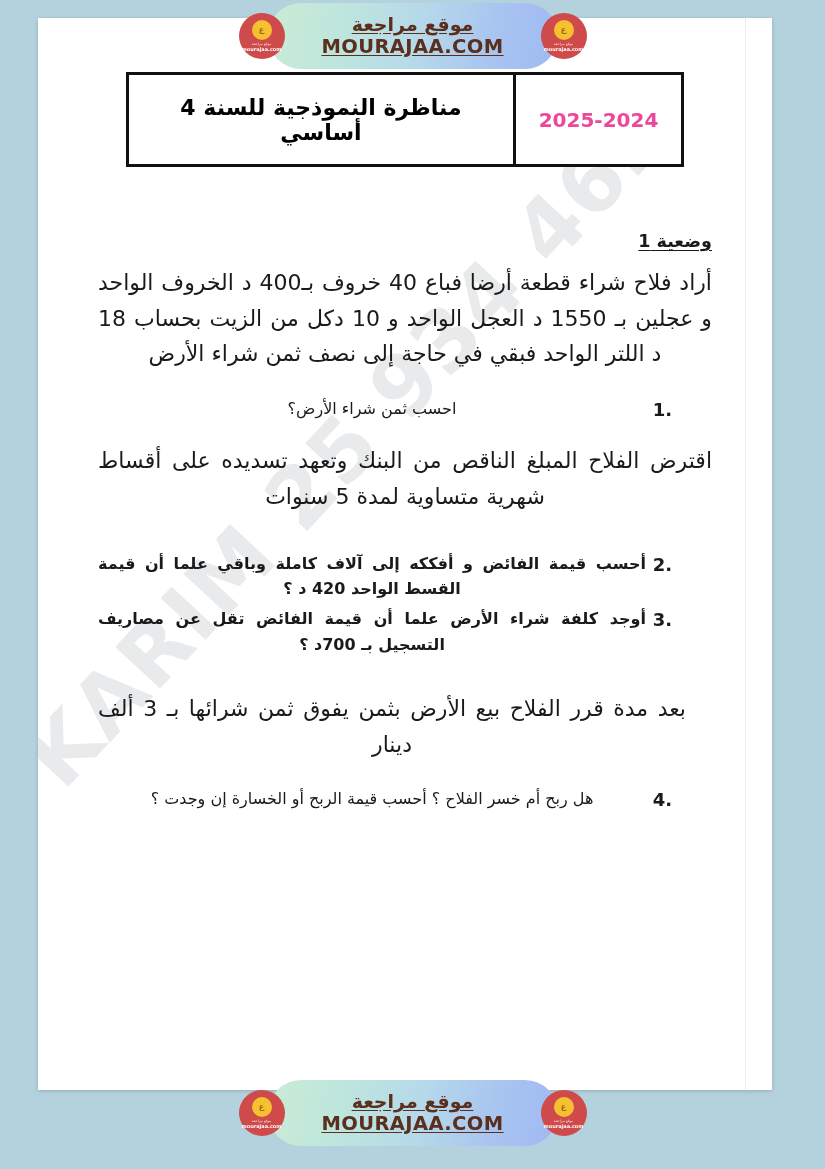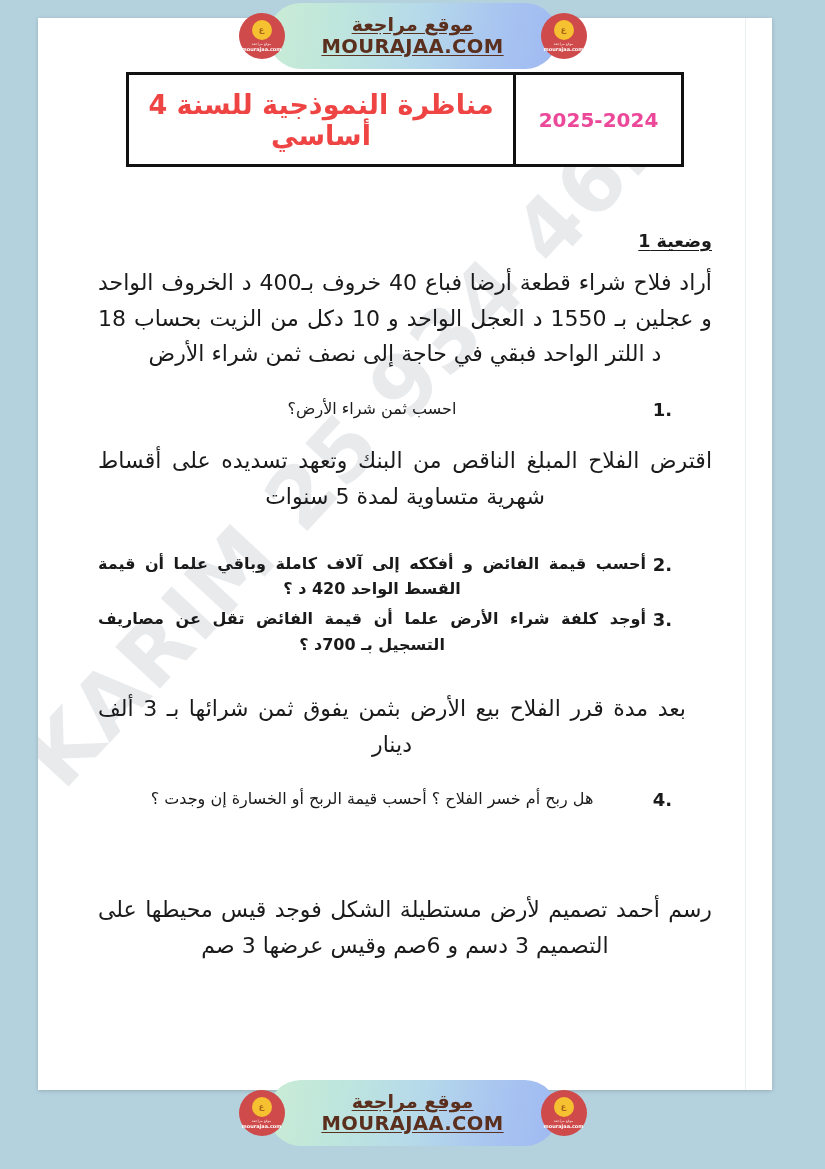--- a/index.html
+++ b/index.html
@@ -79,23 +79,23 @@
   }
   #title-table td {
     border: 3px solid #111;
     padding: 0;
     text-align: center;
     vertical-align: middle;
     background: #fff;
   }
   .tt-title {
     height: 92px;
-    font-size: 27px;
-    font-weight: 700;
-    color: #ef4444;
+    font-size: 22px;
+    font-weight: 700;
+    color: #000000;
     letter-spacing: 0px;
     padding: 0 14px !important;
   }
   .tt-year {
     width: 168px;
     height: 92px;
     font-size: 20px;
     font-weight: 700;
     color: #ec4899;
     direction: ltr;
@@ -343,21 +343,20 @@
       <div class="gap-sm"></div>
 
       <ol class="q-list start-4">
         <li>هل ربح أم خسر الفلاح ؟ أحسب قيمة الربح أو الخسارة إن وجدت ؟</li>
       </ol>
 
       <div class="gap-lg"></div>
       <div class="gap-md"></div>
 
 
-      <p class="para">رسم  أحمد تصميم لأرض مستطيلة الشكل فوجد  قيس محيطها على التصميم 3 دسم و 6صم وقيس عرضها 3 صم</p>
 
       <div class="gap-sm"></div>
 
 
     </div>
   </div>
 </div>
 
 <div class="banner" id="banner-top">
   <div class="banner-inner">

